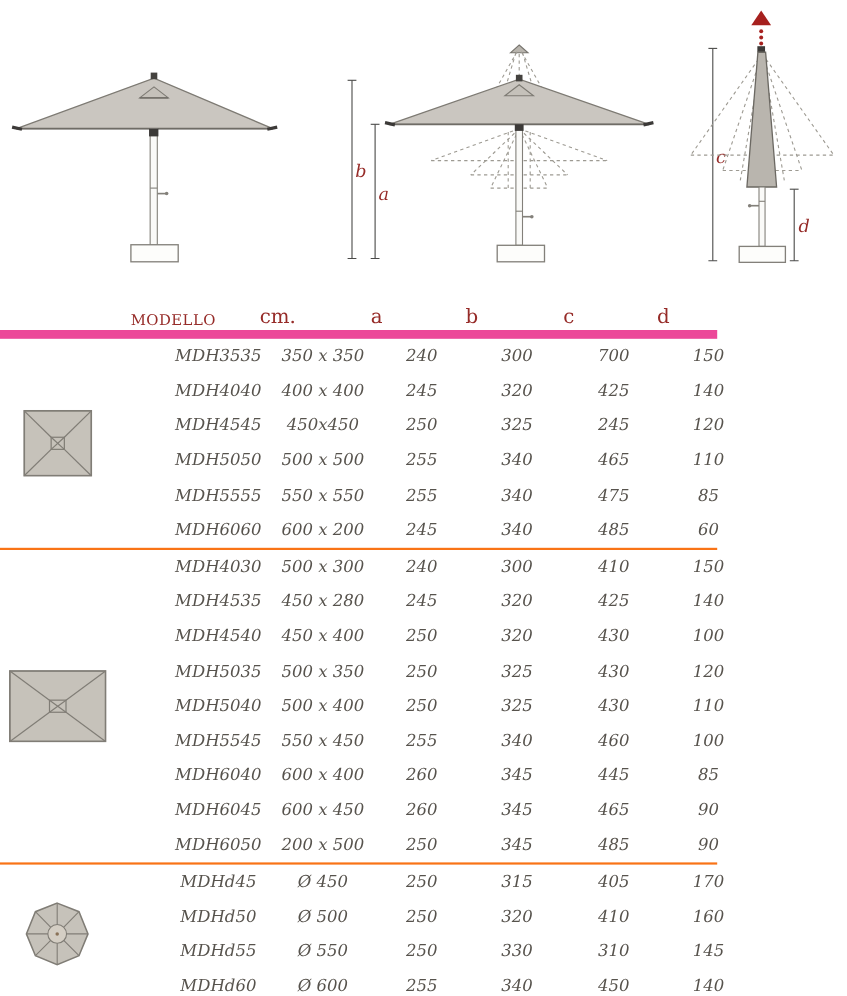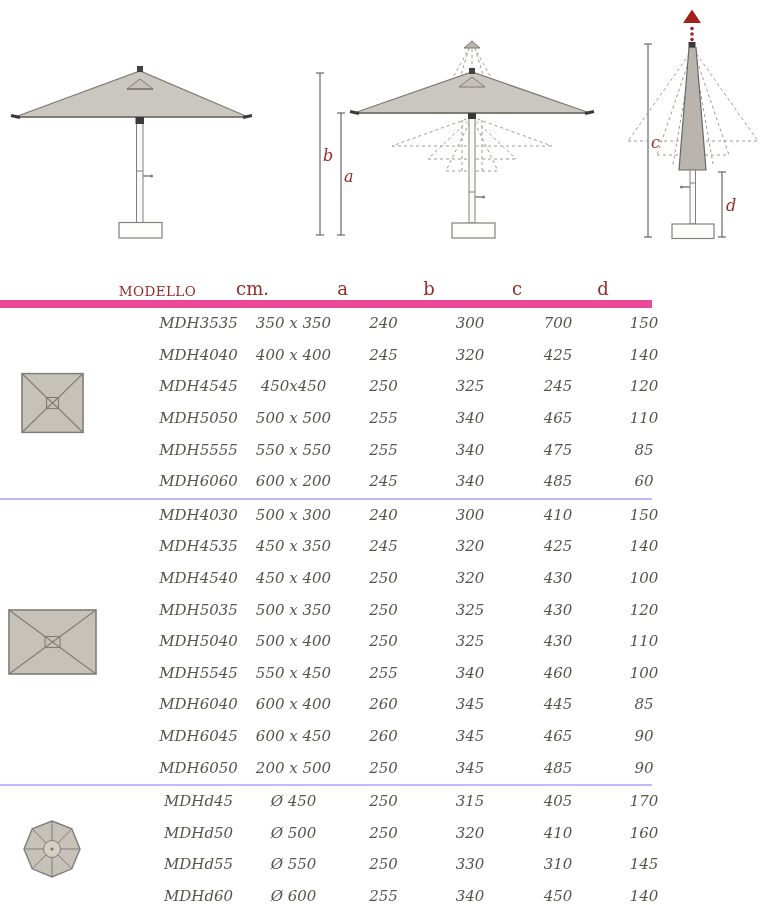--- a/index.html
+++ b/index.html
@@ -12,21 +12,21 @@
   .dim-label{font-family:"DejaVu Serif", serif;font-style:italic;font-size:16px;fill:#962b28;}
 
   
   .spec-table{position:absolute;left:0;top:277px;width:652px;}
   .thead{display:grid;grid-template-columns:110px 95px 95px 85px 88px 88px 84px;
          height:21px;align-items:end;border-bottom:8px solid #ec4899;padding-bottom:2px;}
   .thead .hcell{text-align:center;color:#962b28;font-size:18px;line-height:1;}
   .thead .hcell.modello{font-style:normal;font-size:13.5px;letter-spacing:.4px;}
   .tbody{border-bottom:2px solid #151515;}
   .section{position:relative;padding-left:41px;}
-  .section + .section{border-top:2px solid #c4b5fd;}
+  .section + .section{border-top:2px solid #f97316;}
   .trow{display:grid;grid-template-columns:110px 95px 95px 85px 88px 88px 84px;
         height:31.6px;align-items:center;}
   .cell{text-align:center;color:#57534d;font-style:italic;font-size:15px;line-height:1;}
   .section-icon{position:absolute;left:0;top:50%;width:104px;transform:translateY(-50%);
                 display:flex;justify-content:center;pointer-events:none;}
 </style>
 </head>
 <body>
 
 <div class="page">
@@ -249,21 +249,21 @@
             <div class="cell">MDH4030</div>
             <div class="cell">500 x 300</div>
             <div class="cell">240</div>
             <div class="cell">300</div>
             <div class="cell">410</div>
             <div class="cell">150</div>
           </div>
           <div class="trow">
             <div class="cell"></div>
             <div class="cell">MDH4535</div>
-            <div class="cell">450 x 350</div>
+            <div class="cell">450 x 280</div>
             <div class="cell">245</div>
             <div class="cell">320</div>
             <div class="cell">425</div>
             <div class="cell">140</div>
           </div>
           <div class="trow">
             <div class="cell"></div>
             <div class="cell">MDH4540</div>
             <div class="cell">450 x 400</div>
             <div class="cell">250</div>

